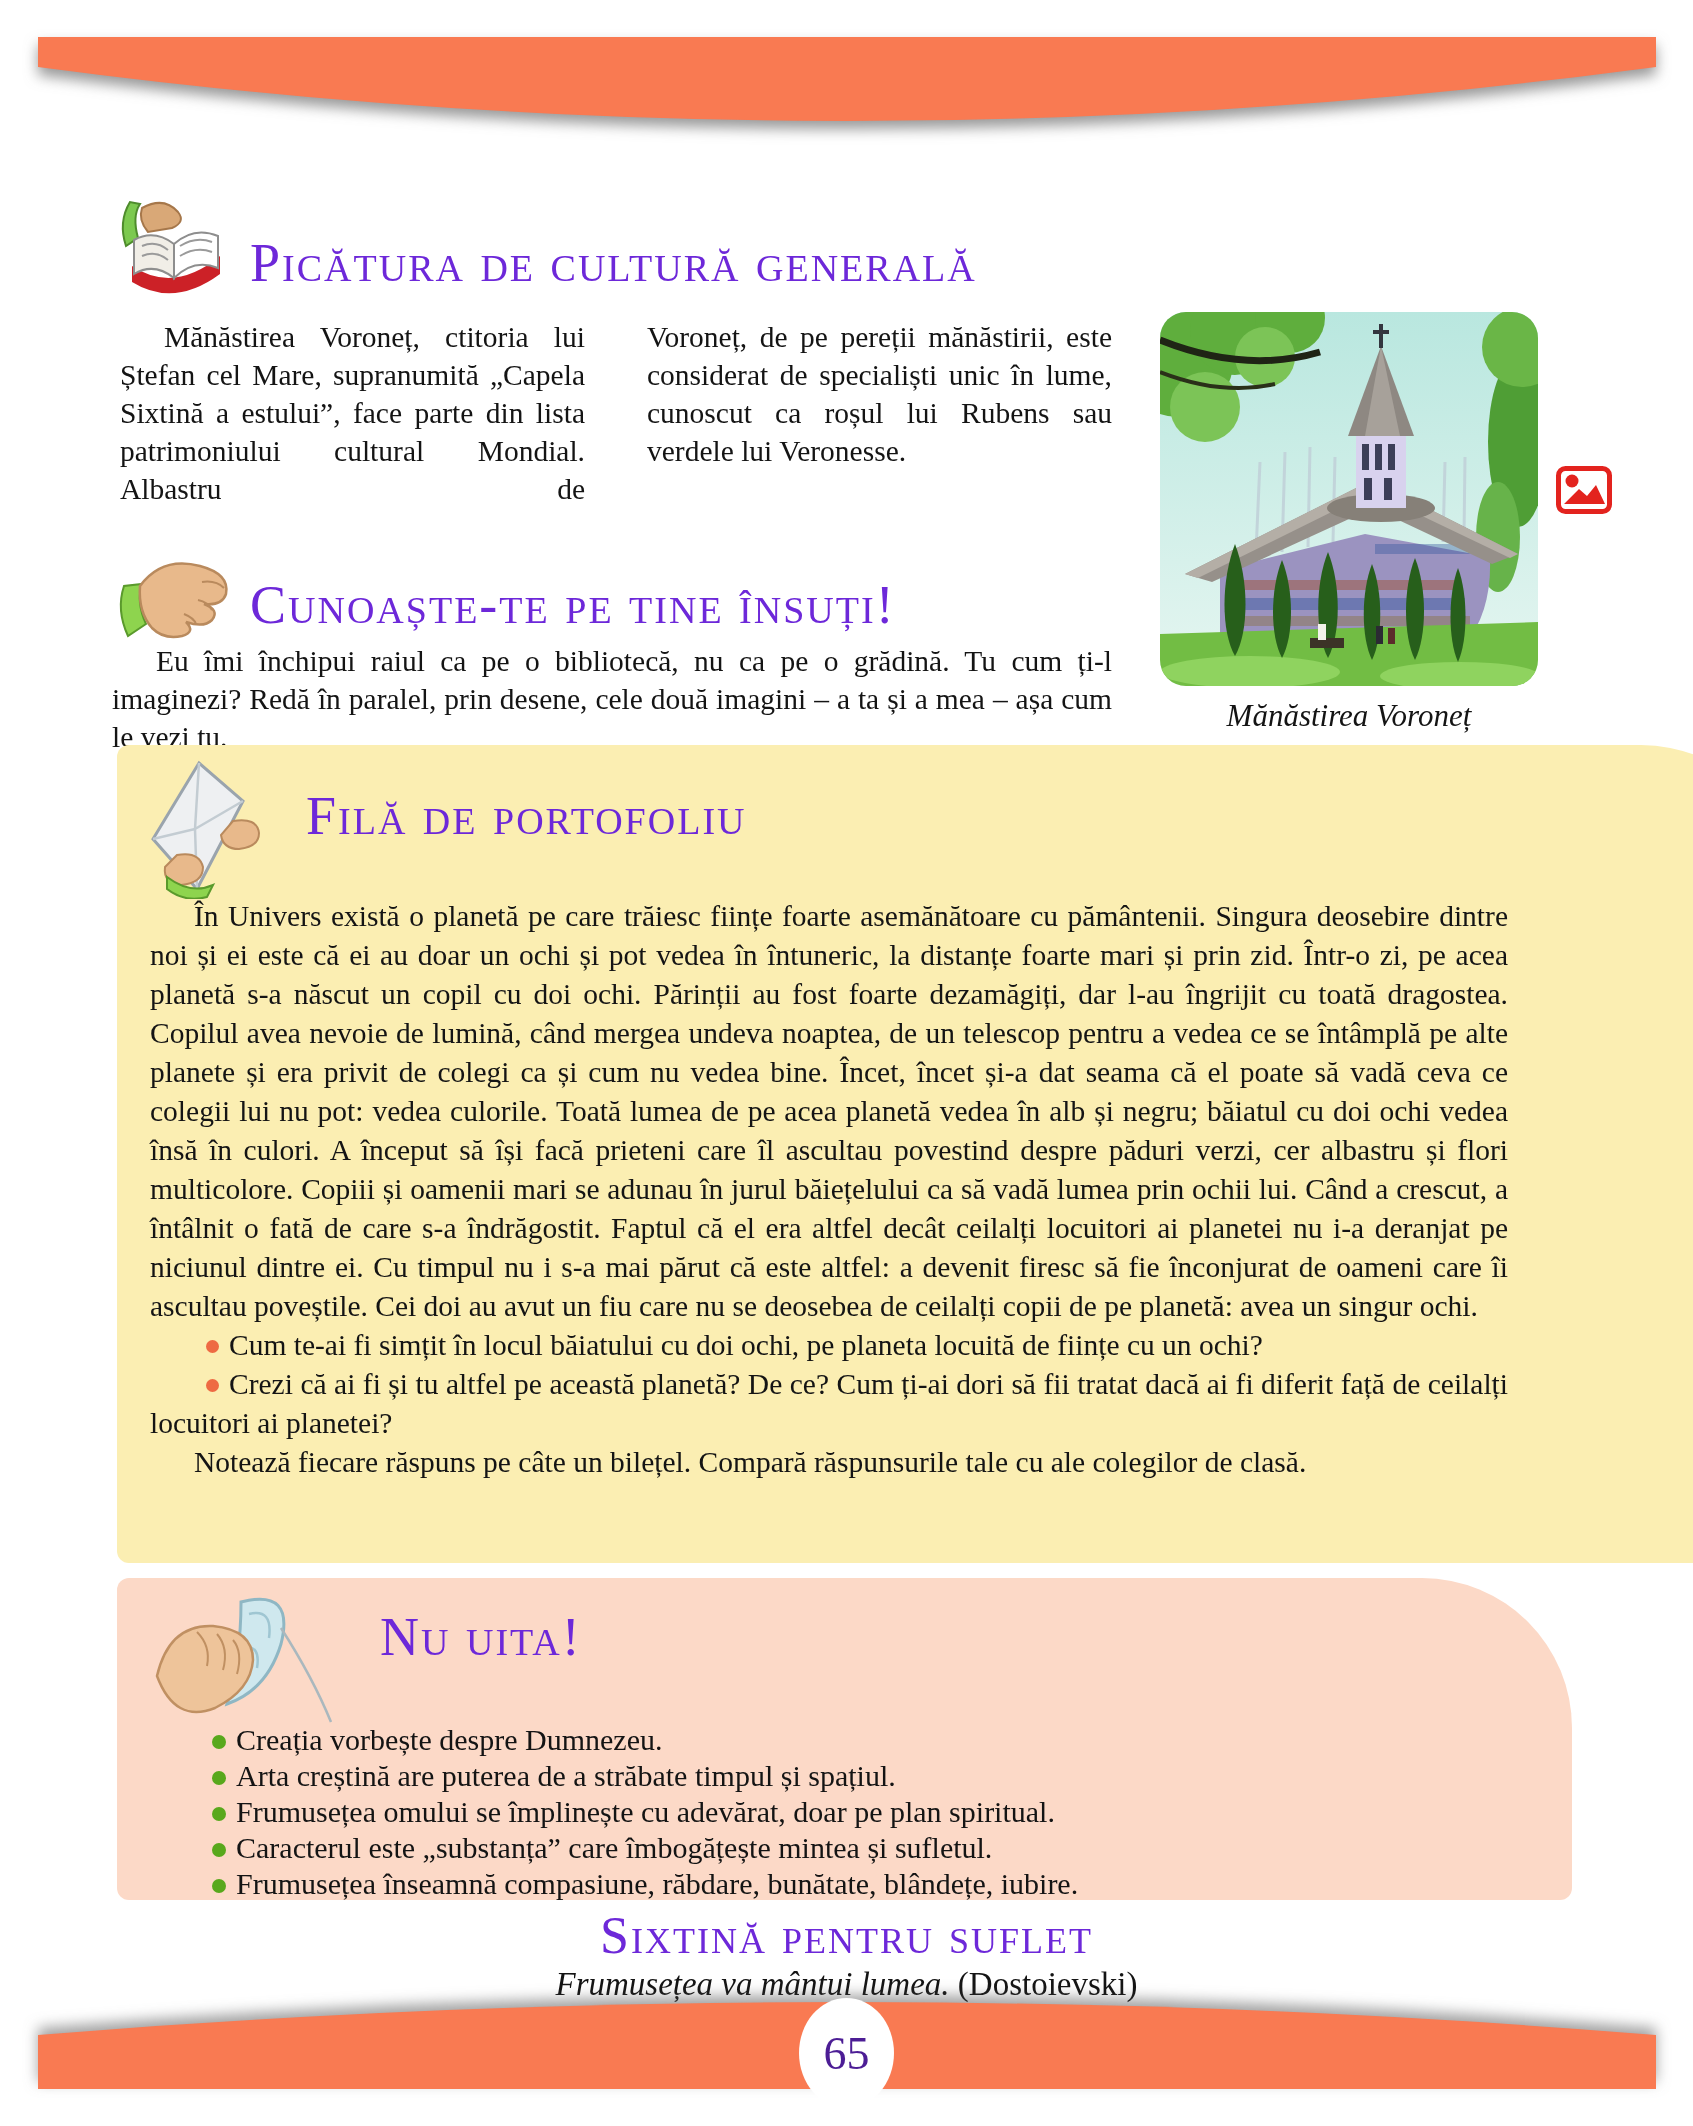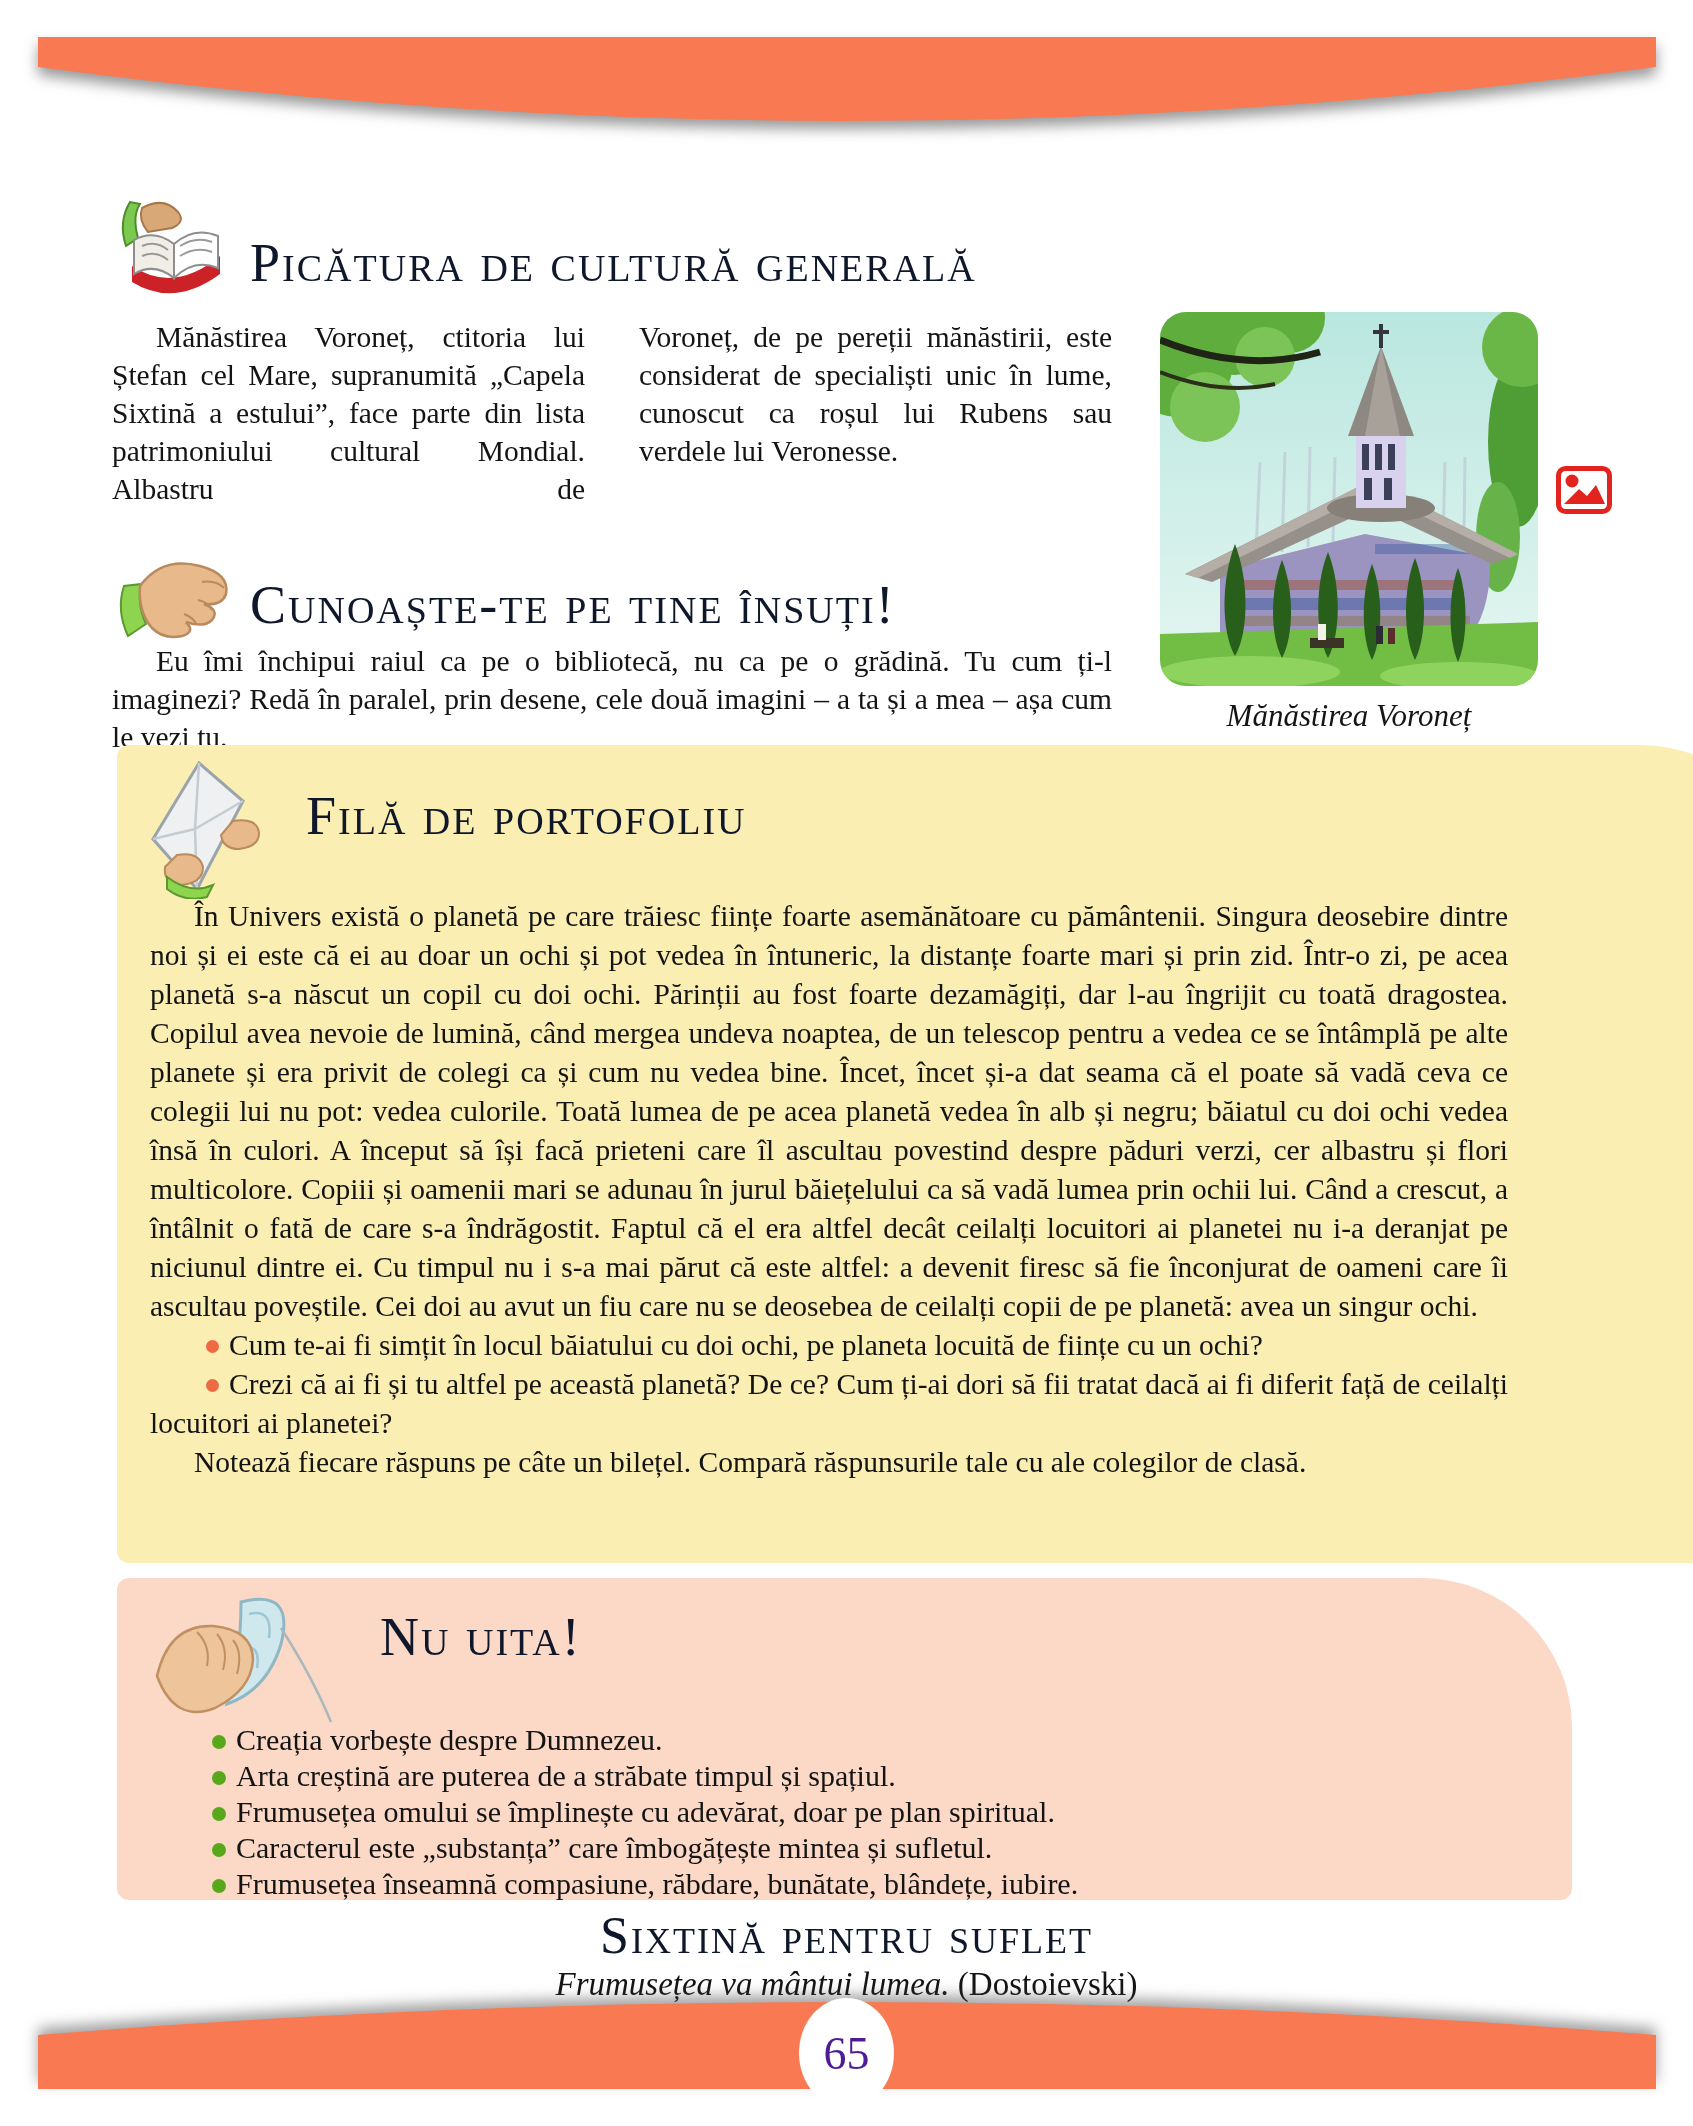--- a/index.html
+++ b/index.html
@@ -8,29 +8,29 @@
     font-family:"Liberation Serif","DejaVu Serif",serif;color:#141414;
   }
   .abs{position:absolute;}
   
   .wave{position:absolute;left:38px;}
   .wave svg{display:block;}
   .wave-top svg{filter:drop-shadow(0 8px 7px rgba(70,70,70,.55));}
   .wave-bottom svg{filter:drop-shadow(0 -7px 7px rgba(70,70,70,.5));}
   
   .sec-title{
-    font-variant:small-caps;color:#0f172a;letter-spacing:2px;
+    font-variant:small-caps;color:#6d28d9;letter-spacing:2px;
     font-size:54px;line-height:1;white-space:nowrap;
   }
   
   .bodytext{font-size:29.5px;line-height:38px;text-align:justify;}
   .indent{text-indent:44px;}
   
   .cols{display:flex;gap:54px;}
-  .col{flex:1;}
+  .col{flex:1;margin-left:8px;}
   .col1{text-align-last:justify;}
   
   .photo-frame{border-radius:26px;overflow:hidden;}
   .photo-caption{font-style:italic;font-size:31px;text-align:center;}
   
   .round-box{border-radius:12px 150px 12px 12px;}
   .portfolio-box{background:#fbeeb2;}
   .notice-box{background:#fcd9c7;padding-left:32px;}
   .portfolio-text{font-size:29.5px;line-height:39px;text-align:justify;}
   .q-line{text-indent:56px;}

